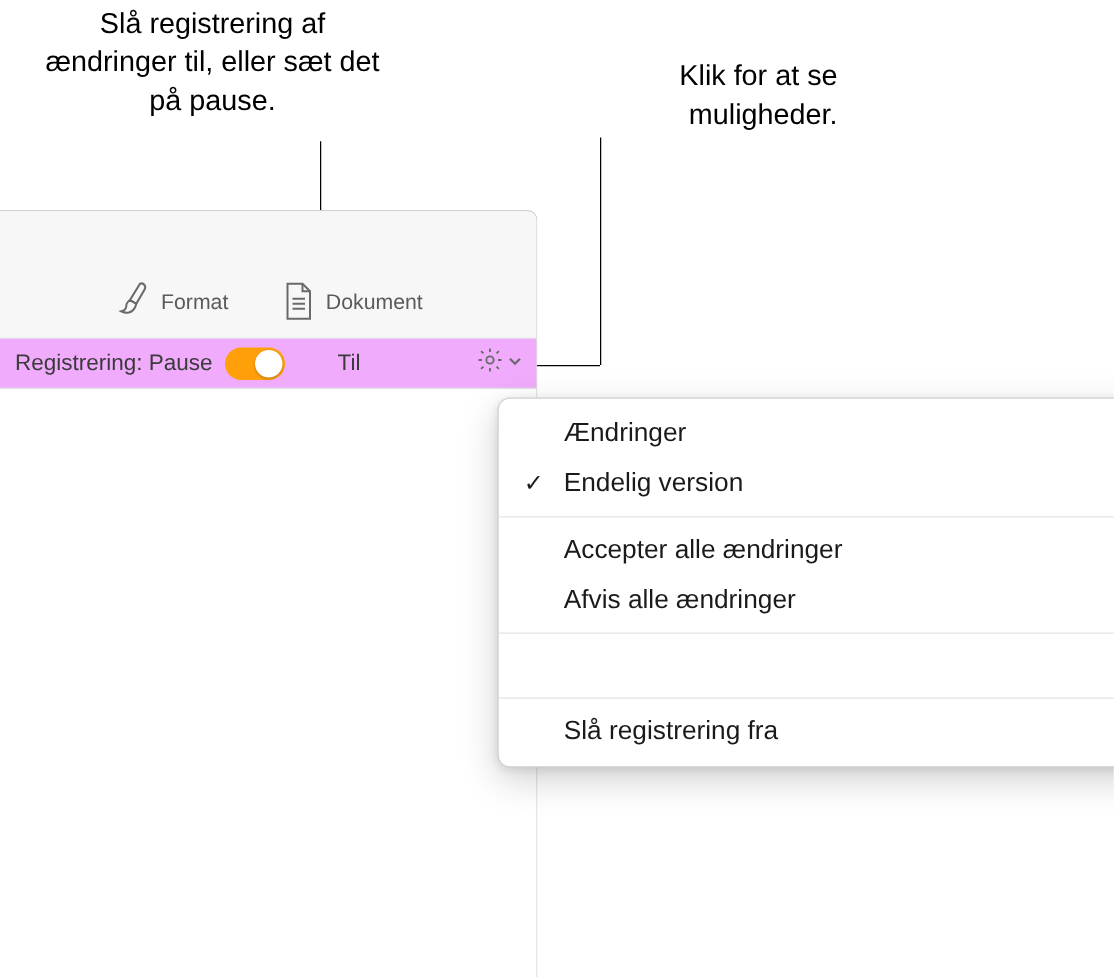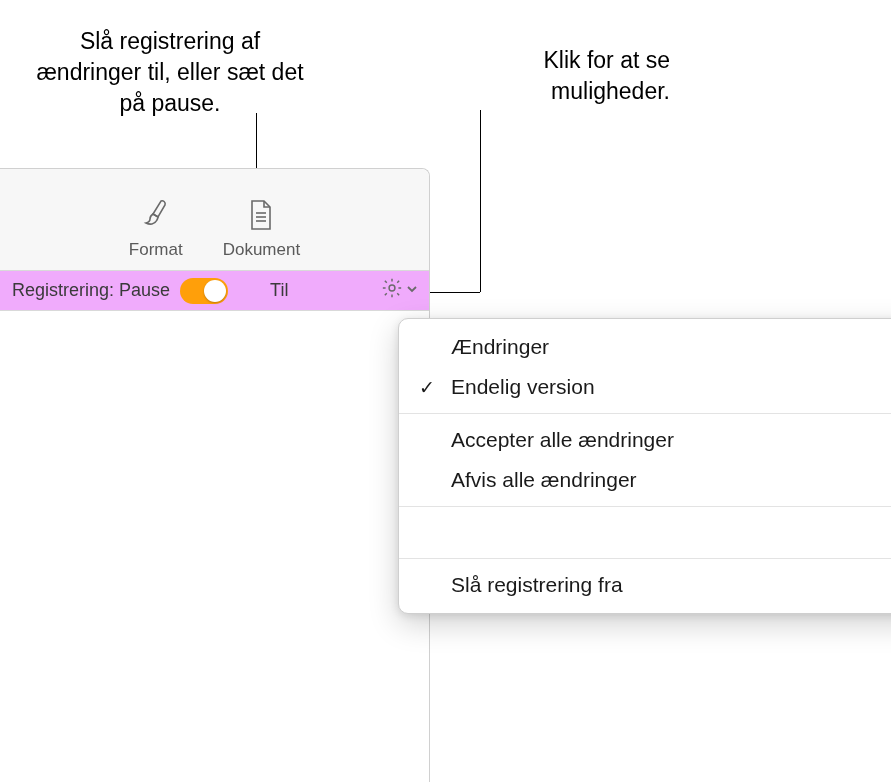--- a/index.html
+++ b/index.html
@@ -18,21 +18,21 @@
     
     
     .callout {
       position: absolute;
       font-size: 23px;
       line-height: 1.35;
       color: #000;
       text-align: center;
     }
     .callout-left {
-      top: 26px;
+      top: 3px;
       left: 30px;
       width: 280px;
     }
     .callout-right {
       top: 45px;
       left: 440px;
       width: 230px;
       text-align: right;
     }
     .callout-line-left {
@@ -81,21 +81,21 @@
       align-items: flex-end;
       gap: 40px;
       height: 102px;
       padding-bottom: 10px;
       background: #f7f7f7;
       border-bottom: 1px solid #d9d9d9;
       border-radius: 0 8px 0 0;
     }
     .toolbar-item {
       display: flex;
-      flex-direction: column;
+      flex-direction: row;
       align-items: center;
       gap: 6px;
       color: #5a5a5a;
       font-size: 17px;
     }
     .toolbar-icon {
       width: 32px;
       height: 36px;
       display: flex;
       align-items: center;

